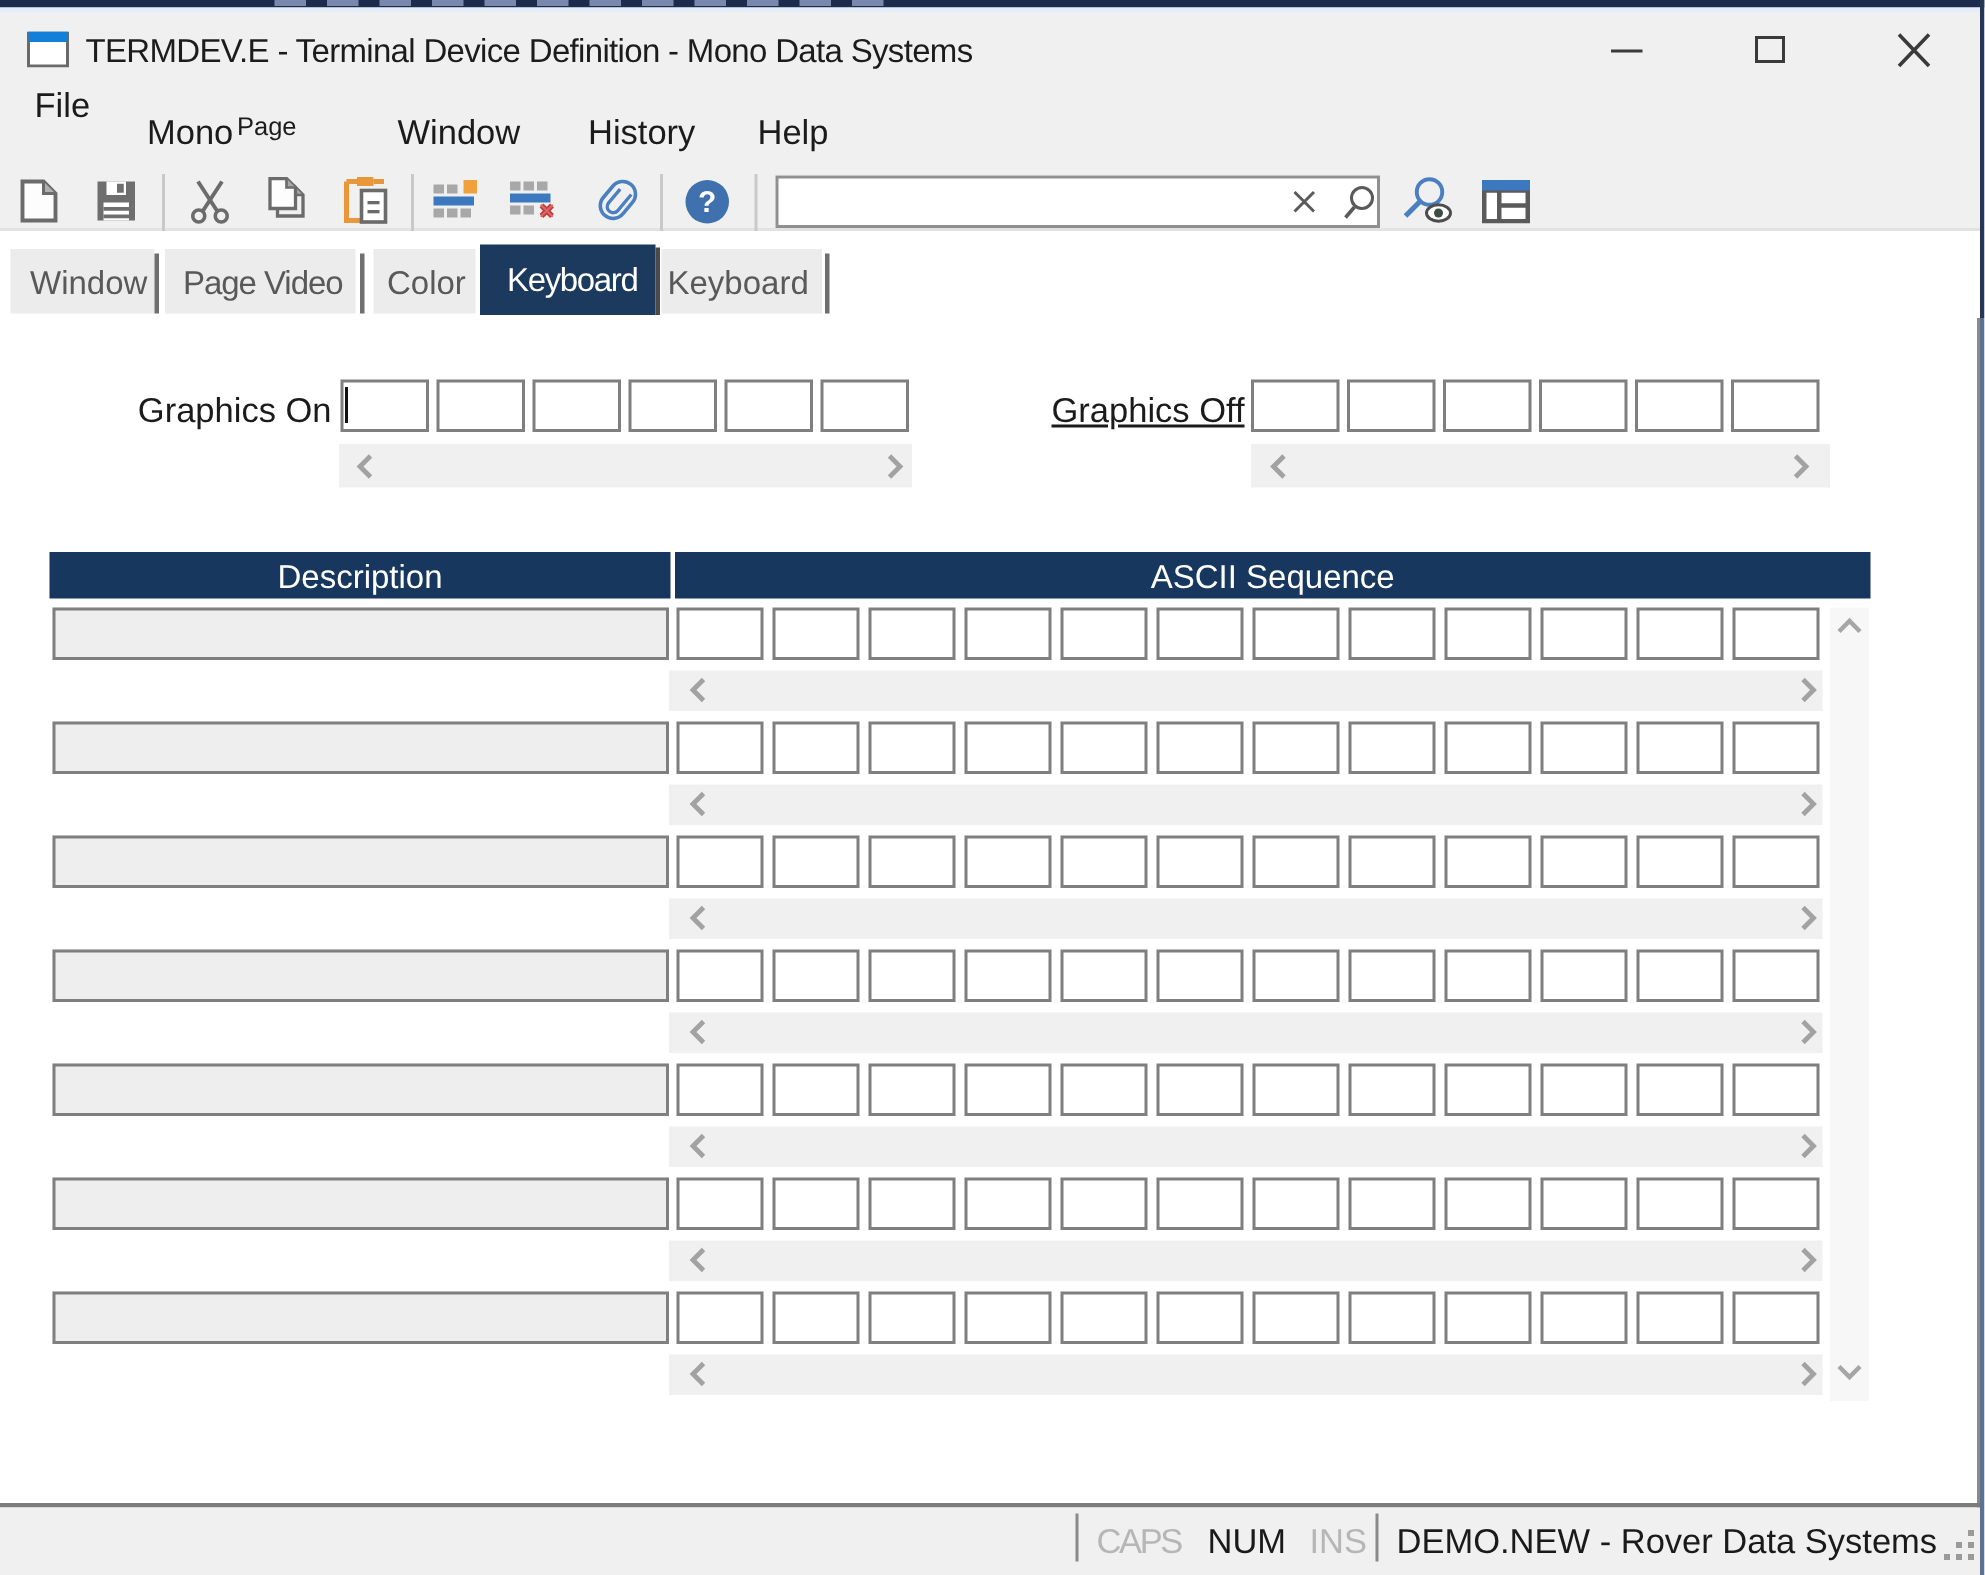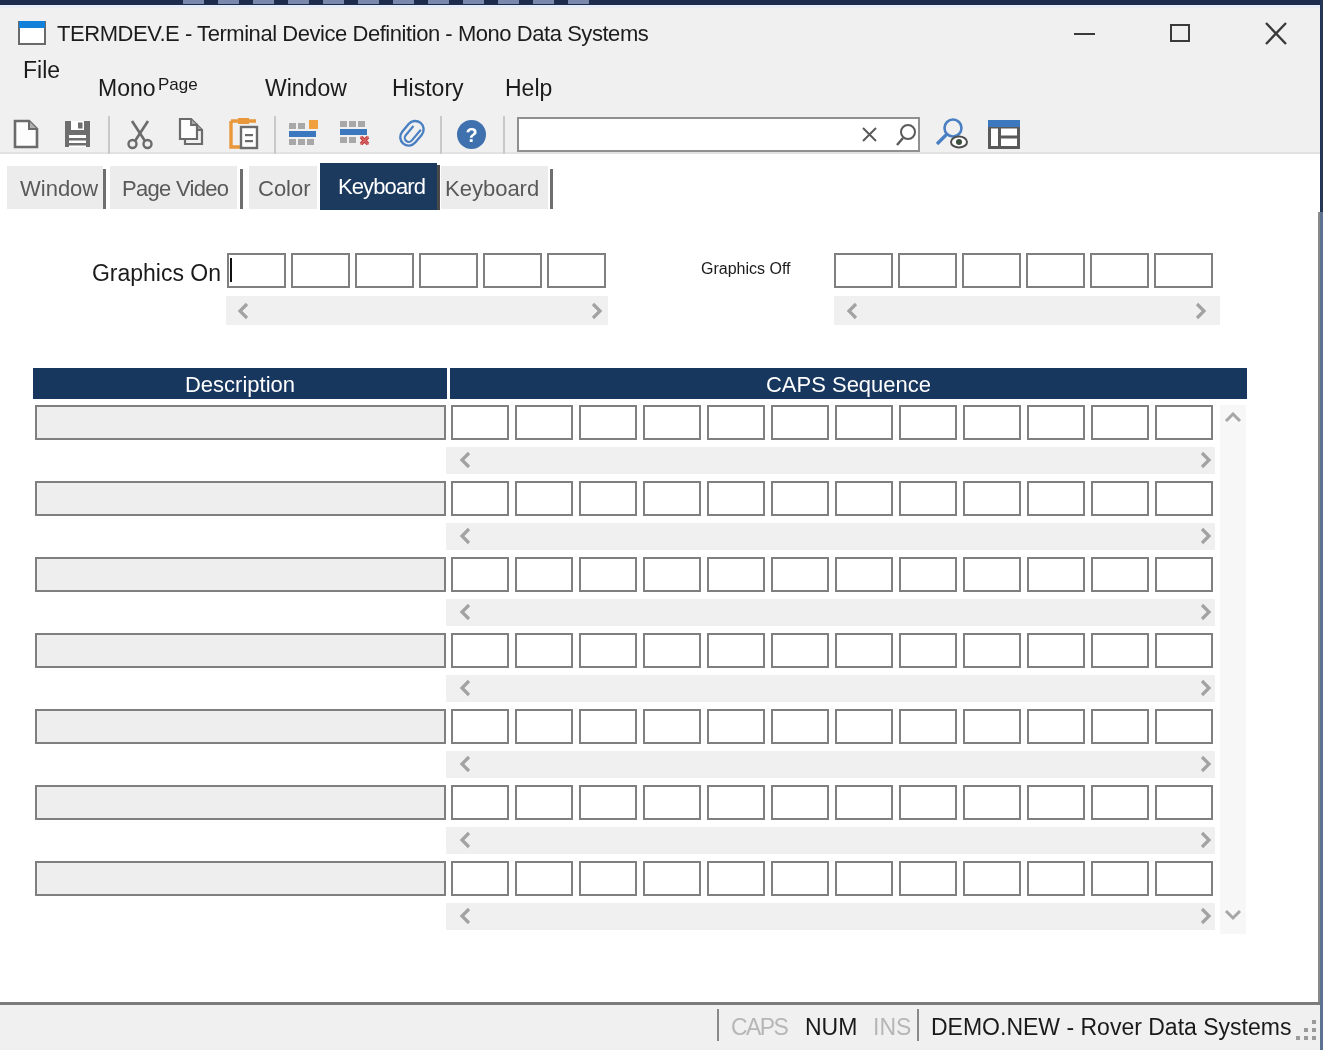--- a/index.html
+++ b/index.html
@@ -161,21 +161,21 @@
 <div class="abs" style="left:437px;top:165px;width:3px;height:45px;background:#4a4a4a;"></div>
 <div class="abs" style="left:441px;top:166px;width:107px;height:43px;background:#ececec;"></div>
 <div class="abs" style="left:550px;top:169px;width:3px;height:40px;background:#6f6f6f;"></div>
 <div class="txt" style="left:20px;top:176px;font-size:22px;color:#595959;">Window</div>
 <div class="txt" style="left:122px;top:176px;font-size:22px;letter-spacing:-0.7px;color:#595959;">Page Video</div>
 <div class="txt" style="left:258px;top:176px;font-size:22px;color:#595959;">Color</div>
 <div class="txt" style="left:338px;top:174px;font-size:22px;letter-spacing:-0.9px;color:#ffffff;">Keyboard</div>
 <div class="txt" style="left:445px;top:176px;font-size:22px;color:#595959;">Keyboard</div>
 
 <div class="txt" id="lblon" style="left:61px;top:260px;width:160px;text-align:right;font-size:23px;">Graphics On</div>
-<div class="txt" id="lbloff" style="left:701px;top:260px;font-size:16px;">Graphics Off</div>
+<div class="txt" id="lbloff" style="left:701px;top:260px;font-size:23px;text-decoration:underline;">Graphics Off</div>
 <div id="onoffboxes">
     <div class="inp" style="left:227px;top:253px;width:59px;height:35px;"></div>
     <div class="inp" style="left:291px;top:253px;width:59px;height:35px;"></div>
     <div class="inp" style="left:355px;top:253px;width:59px;height:35px;"></div>
     <div class="inp" style="left:419px;top:253px;width:59px;height:35px;"></div>
     <div class="inp" style="left:483px;top:253px;width:59px;height:35px;"></div>
     <div class="inp" style="left:547px;top:253px;width:59px;height:35px;"></div>
     <div class="inp" style="left:834px;top:253px;width:59px;height:35px;"></div>
     <div class="inp" style="left:898px;top:253px;width:59px;height:35px;"></div>
     <div class="inp" style="left:962px;top:253px;width:59px;height:35px;"></div>
@@ -195,21 +195,21 @@
     </svg>
     <svg class="abs" style="left:1193px;top:301px;" width="15" height="20">
       <path d="M4 3 L11 10 L4 17" stroke="#a2a2a2" stroke-width="3.2" fill="none"></path>
     </svg>
   </div>
 <div class="abs" style="left:230px;top:258px;width:2px;height:24px;background:#111;"></div>
 
 <div class="abs" style="left:33px;top:368px;width:414px;height:31px;background:#17375e;"></div>
 <div class="abs" style="left:450px;top:368px;width:797px;height:31px;background:#17375e;"></div>
 <div class="txt" style="left:33px;top:372px;width:414px;text-align:center;font-size:22px;color:#fff;">Description</div>
-<div class="txt" style="left:450px;top:372px;width:797px;text-align:center;font-size:22px;color:#fff;">CAPS Sequence</div>
+<div class="txt" style="left:450px;top:372px;width:797px;text-align:center;font-size:22px;color:#fff;">ASCII Sequence</div>
 <div id="rows">
     <div class="cell" style="left:35px;top:405px;width:411px;height:35px;"></div>
     <div class="inp" style="left:451px;top:405px;width:58px;height:35px;"></div>
     <div class="inp" style="left:515px;top:405px;width:58px;height:35px;"></div>
     <div class="inp" style="left:579px;top:405px;width:58px;height:35px;"></div>
     <div class="inp" style="left:643px;top:405px;width:58px;height:35px;"></div>
     <div class="inp" style="left:707px;top:405px;width:58px;height:35px;"></div>
     <div class="inp" style="left:771px;top:405px;width:58px;height:35px;"></div>
     <div class="inp" style="left:835px;top:405px;width:58px;height:35px;"></div>
     <div class="inp" style="left:899px;top:405px;width:58px;height:35px;"></div>

